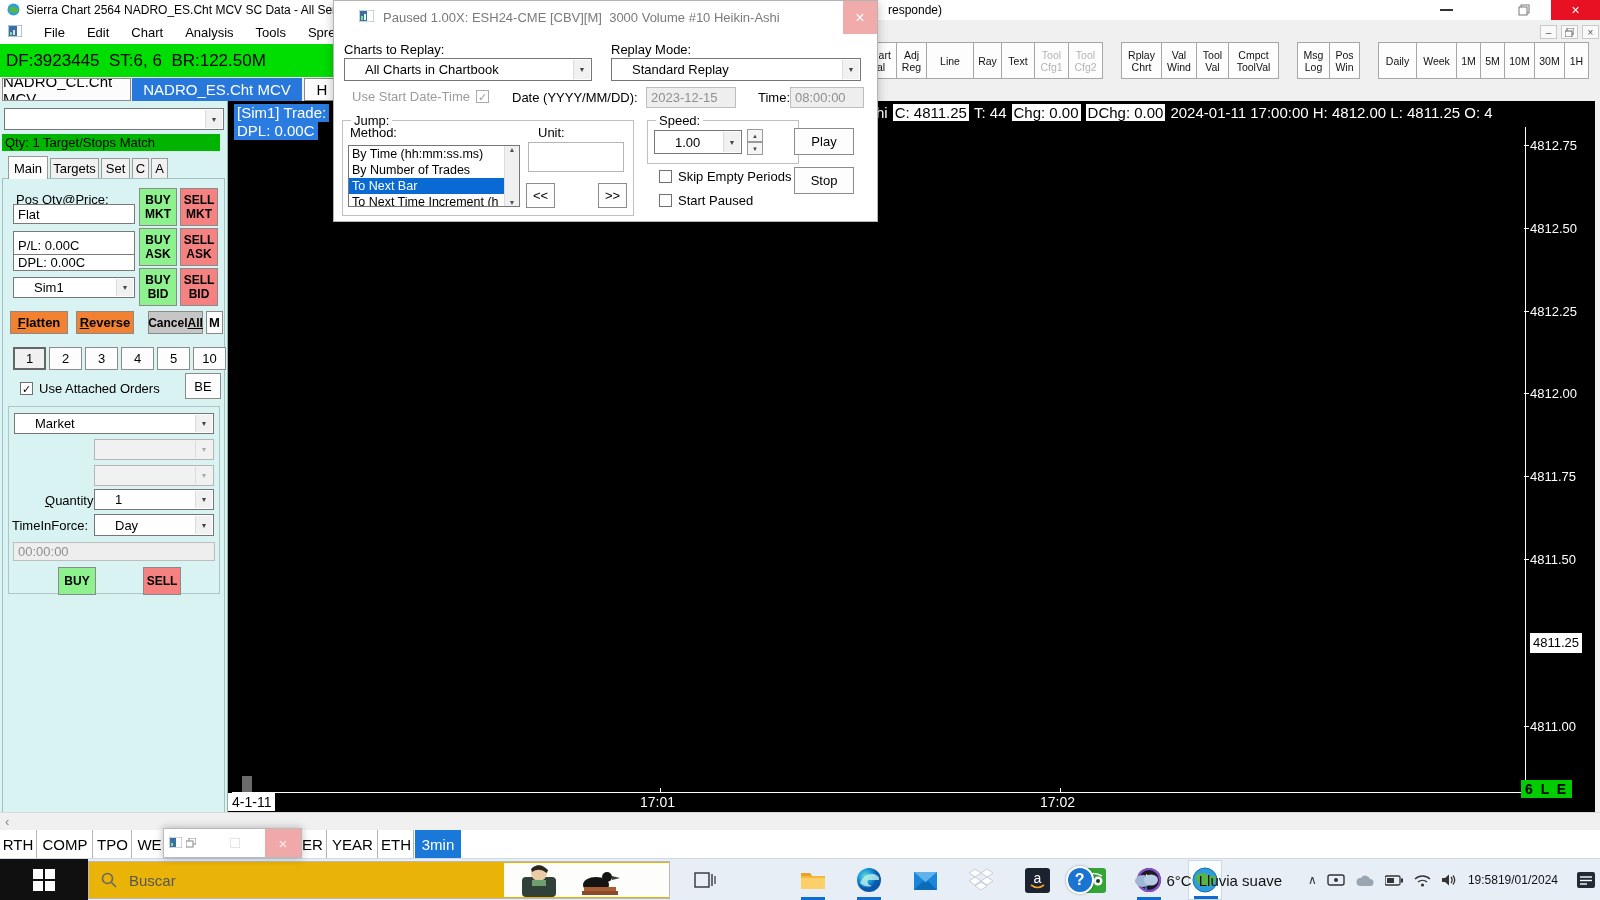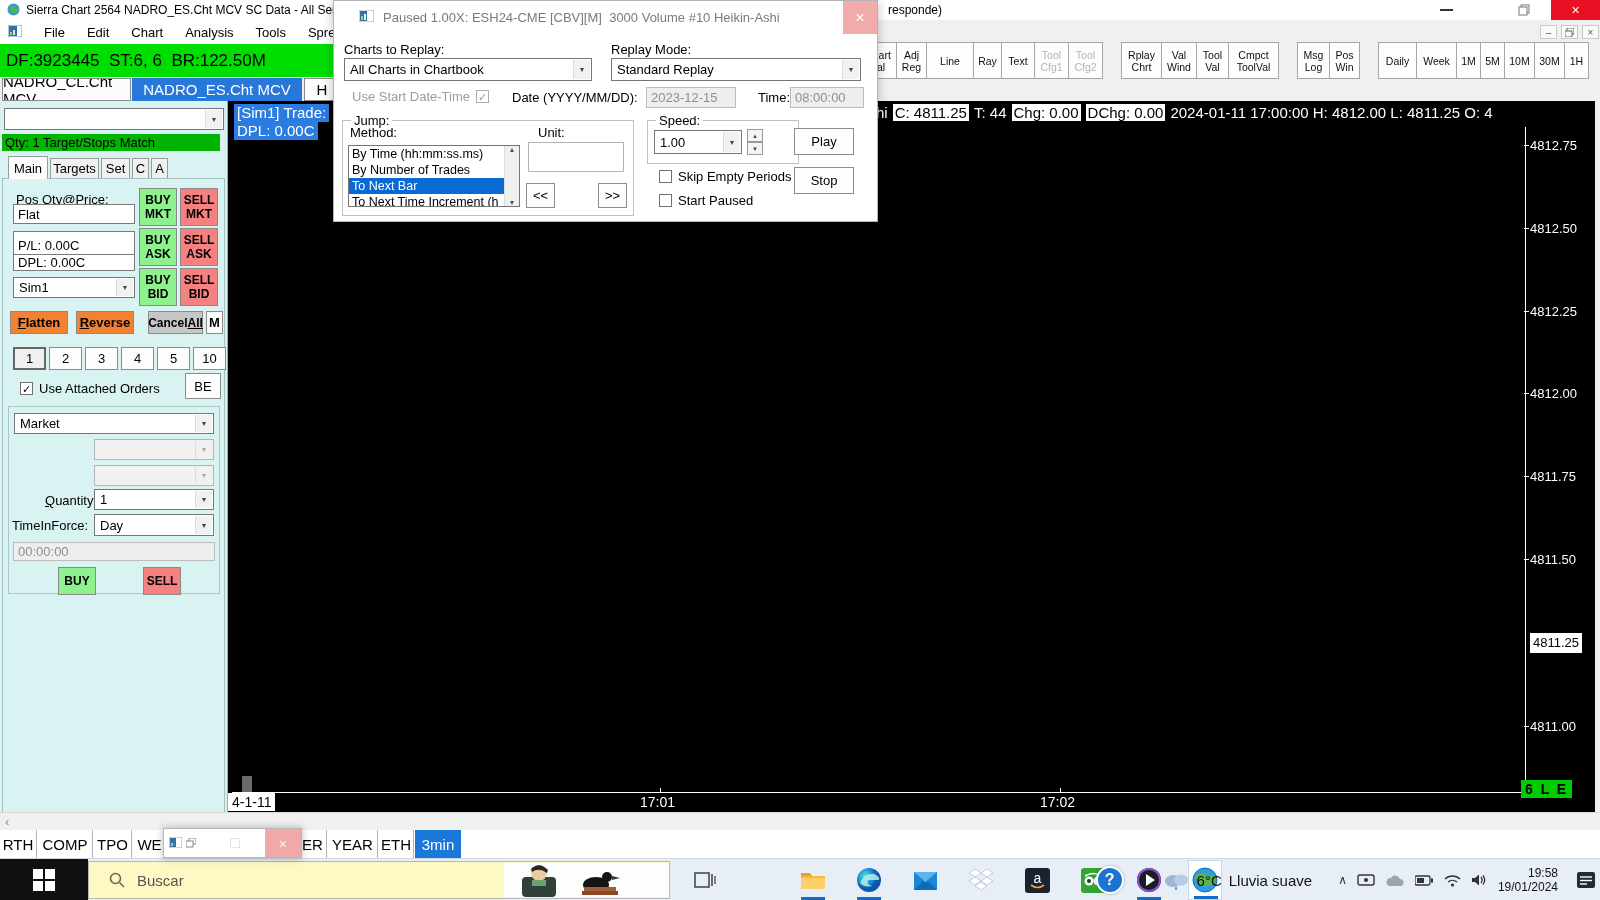--- a/index.html
+++ b/index.html
@@ -4,21 +4,21 @@
 <style>
   *{box-sizing:border-box;margin:0;padding:0}
   html,body{background:#444}
   #app{position:relative;width:1600px;height:900px;background:#f0f0f0;overflow:hidden;
        font-family:"Liberation Sans",sans-serif;color:#000}
   .abs{position:absolute}
   .pre{white-space:pre}
   .flex{display:flex;align-items:center}
   
   .combo{position:absolute;background:#fff;border:1px solid #767676;display:flex;align-items:center;
-         font-size:13px;padding-left:5px;overflow:hidden}
+         font-size:13px;padding-left:20px;overflow:hidden}
   .combo .arrow{position:absolute;right:1px;top:1px;bottom:1px;width:17px;background:#f1f1f1;
          display:flex;align-items:center;justify-content:center;font-size:7px;color:#444;border-left:1px solid #dcdcdc}
   .combo.disabled{background:#f1f1f1;border-color:#b5b5b5;color:#999}
   .combo.disabled .arrow{color:#aaa}
   .input{position:absolute;background:#fff;border:1px solid #7a7a7a;font-size:13px;display:flex;
          align-items:center;padding-left:4px;overflow:hidden}
   .input.disabled{background:#eeeeee;color:#8f8f8f;border-color:#bdbdbd}
   .gbox{position:absolute;border:1px solid #c0c0c0}
   .gbox .legend{position:absolute;top:-8px;left:8px;background:#fff;padding:0 3px;font-size:13px}
   .cb{position:absolute;display:flex;gap:6px;align-items:center;font-size:13px;white-space:nowrap}
@@ -96,28 +96,28 @@
   .li{height:16px;line-height:16px;font-size:12.5px;padding-left:3px;white-space:nowrap}
   .li.sel{background:#0a6ad4;color:#fff}
   .sbar{position:absolute;right:0;top:0;bottom:0;width:15px;background:#f0f0f0;border-left:1px solid #dcdcdc;
         display:flex;flex-direction:column;justify-content:space-between;align-items:center;font-size:7px;color:#555}
   .spin{position:absolute;width:16px;height:13px;background:#f5f5f5;border:1px solid #9a9a9a;display:flex;
         align-items:center;justify-content:center;font-size:6px;color:#444}
   
   .taskbar{position:absolute;left:0;top:858px;width:1600px;height:42px;background:#e8eef6;border-top:1px solid #cfd8e4}
   .tstart{position:absolute;left:0;top:0;width:88px;height:42px;background:#101010;display:flex;
           align-items:center;justify-content:center}
-  .tsearch{position:absolute;left:88px;top:2px;width:582px;height:38px;background:#fef9c3;
-          border:1px solid #b9b9b9;display:flex;align-items:center;padding-left:20px;gap:12px;font-size:15px;color:#555}
+  .tsearch{position:absolute;left:88px;top:2px;width:582px;height:38px;background:#eab308;
+          border:1px solid #b9b9b9;display:flex;align-items:center;padding-left:12px;gap:12px;font-size:15px;color:#555}
   .apps{position:absolute;left:688px;top:0;height:42px;display:flex;align-items:center;gap:22px}
   .app{position:relative;width:34px;height:40px;display:flex;align-items:center;justify-content:center}
   .app.open::after{content:"";position:absolute;left:5px;bottom:0;width:24px;height:3px;background:#0f6cd0}
   .app.activeapp{background:#fbfdff;border:1px solid #c9d9ea}
   .tray{position:absolute;right:4px;top:0;height:42px;display:flex;align-items:center;gap:10px}
-  .clock{display:flex;flex-direction:column;align-items:flex-end;font-size:12px;line-height:14px;color:#111}
+  .clock{display:flex;flex-direction:row;align-items:flex-end;font-size:12px;line-height:14px;color:#111}
   .helpq{width:28px;height:28px;border-radius:50%;background:#1b74d2;color:#fff;font-weight:bold;
          display:flex;align-items:center;justify-content:center;border:2px solid #fff;box-shadow:0 0 3px rgba(0,0,0,.3);font-size:16px}
   .mdi{position:absolute;display:flex;gap:4px}
   .mdibtn{width:17px;height:14px;background:#fafafa;border:1px solid #c9c9c9;color:#555;font-size:10px;
           display:flex;align-items:center;justify-content:center}
 </style>
 </head>
 <body>
 
 <div id="app">

